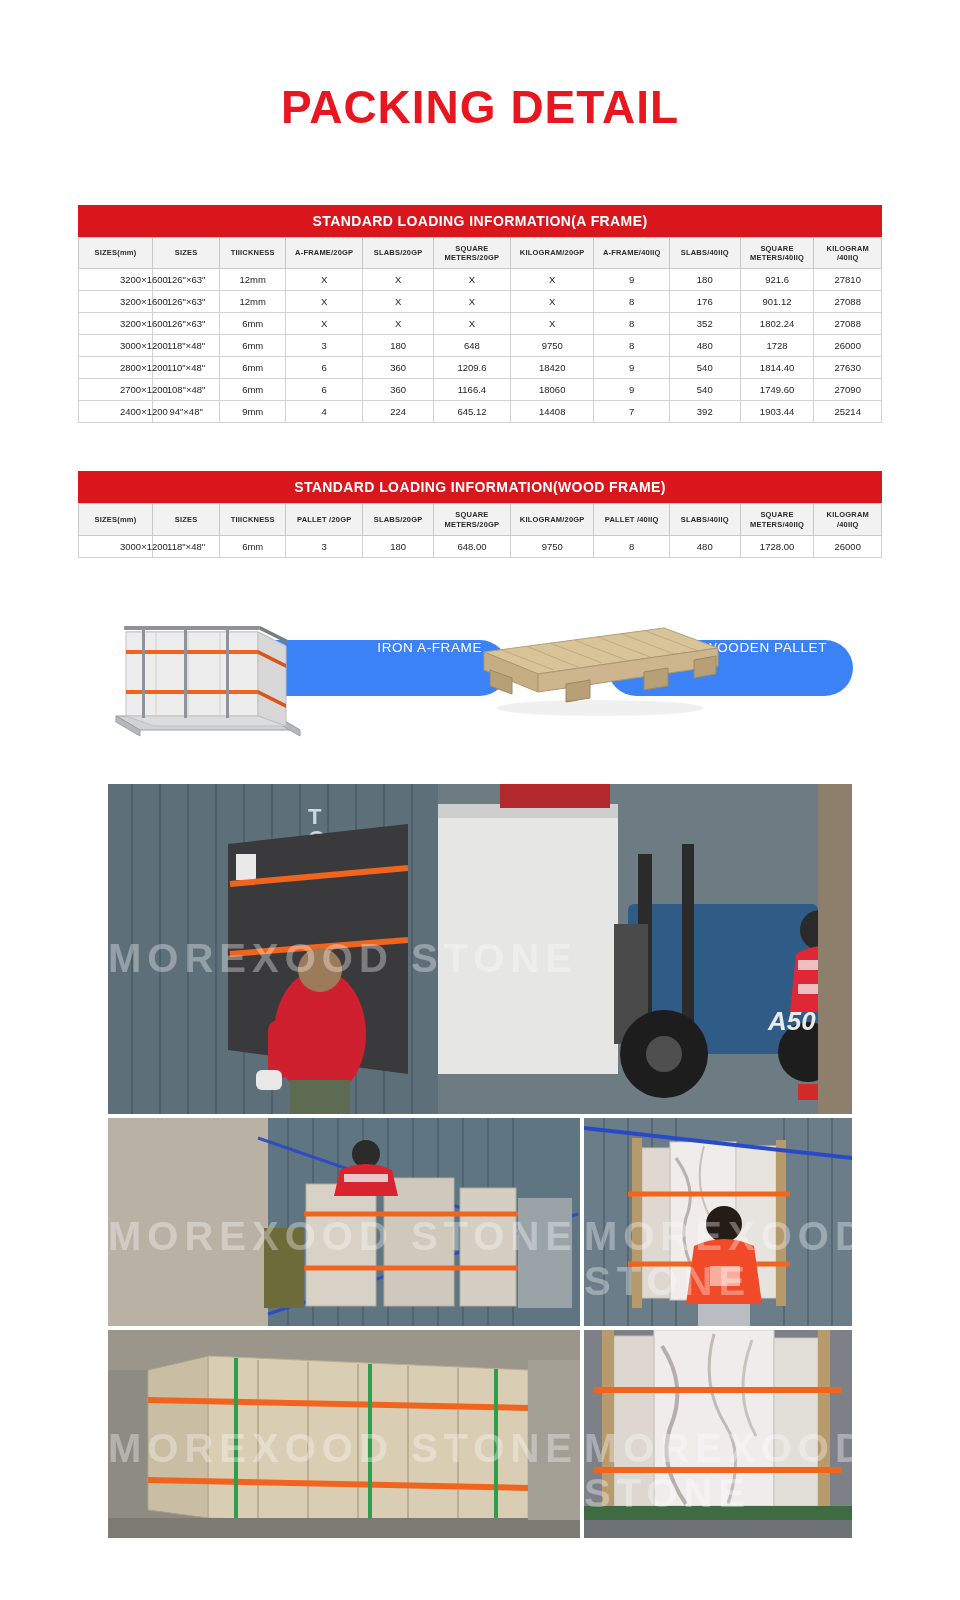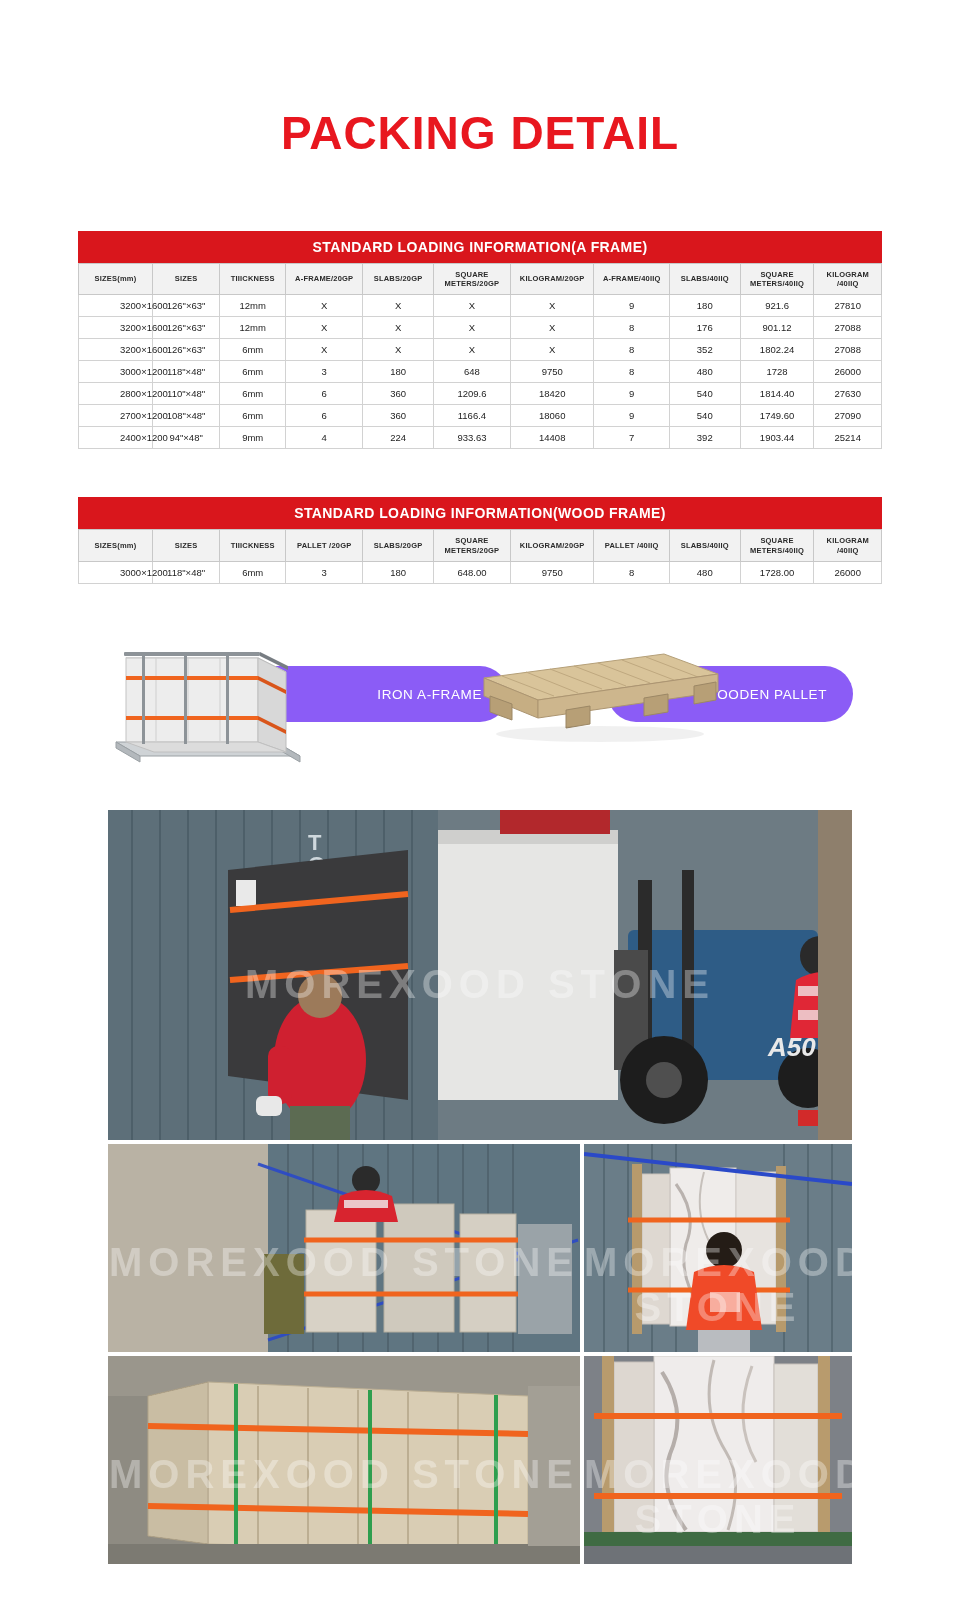--- a/index.html
+++ b/index.html
@@ -17,21 +17,21 @@
     overflow: hidden;
   }
 
   
   .title {
     text-align: center;
     color: #e8171f;
     font-size: 46px;
     font-weight: bold;
     letter-spacing: 1px;
-    padding-top: 108px;
+    padding-top: 82px;
     padding-bottom: 0;
     line-height: 1.1;
   }
 
   
   .table-wrap {
     margin: 0 auto;
     width: 804px;
   }
   .table-wrap.first { margin-top: 72px; }
@@ -78,27 +78,27 @@
   
   .illus {
     position: relative;
     width: 744px;
     margin: 40px auto 0 auto;
     height: 150px;
   }
   .pill {
     position: absolute;
     height: 56px;
-    background: #8b5cf6;
+    background: #3b82f6;
     border-radius: 28px;
     color: #fff;
     font-size: 13.5px;
     letter-spacing: .6px;
     display: flex;
-    align-items: center;
+    align-items: flex-start;
     justify-content: flex-end;
     padding-right: 26px;
   }
   .pill.left  { left: 140px; top: 42px; width: 260px; }
   .pill.right { left: 500px; top: 42px; width: 245px; }
 
   .aframe-img {
     position: absolute;
     left: 0px; top: 0px;
     width: 200px; height: 150px;
@@ -124,21 +124,20 @@
   .row2 { display: flex; gap: 4px; margin-top: 4px; height: 208px; }
   .row2 .left  { width: 472px; }
   .row2 .right { width: 268px; }
   .row3 { display: flex; gap: 4px; margin-top: 4px; height: 208px; }
   .row3 .left  { width: 472px; }
   .row3 .right { width: 268px; }
 
   .wm {
     position: absolute;
     left: 0; right: 0; top: 46%;
-    text-align: center;
     color: rgba(255,255,255,0.34);
     font-size: 40px;
     font-weight: bold;
     letter-spacing: 6px;
     pointer-events: none;
     user-select: none;
   }
 </style>
 </head>
 <body>
@@ -256,21 +255,21 @@
           <td>540</td>
           <td>1749.60</td>
           <td>27090</td>
         </tr>
         <tr>
           <td class="sz">2400×1200</td>
           <td>94"×48"</td>
           <td>9mm</td>
           <td>4</td>
           <td>224</td>
-          <td>933.63</td>
+          <td>645.12</td>
           <td>14408</td>
           <td>7</td>
           <td>392</td>
           <td>1903.44</td>
           <td>25214</td>
         </tr>
       </tbody>
     </table>
   </div>
 

